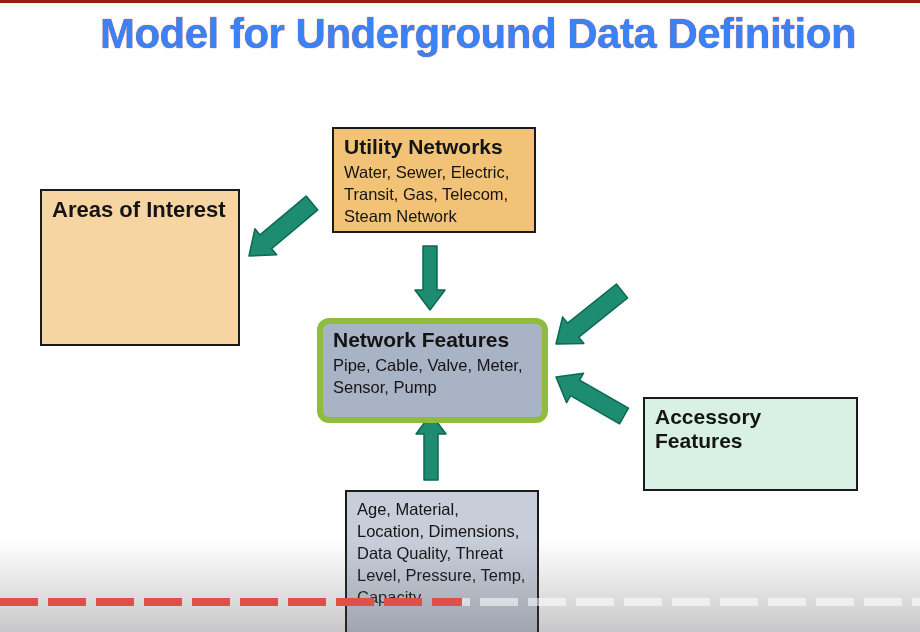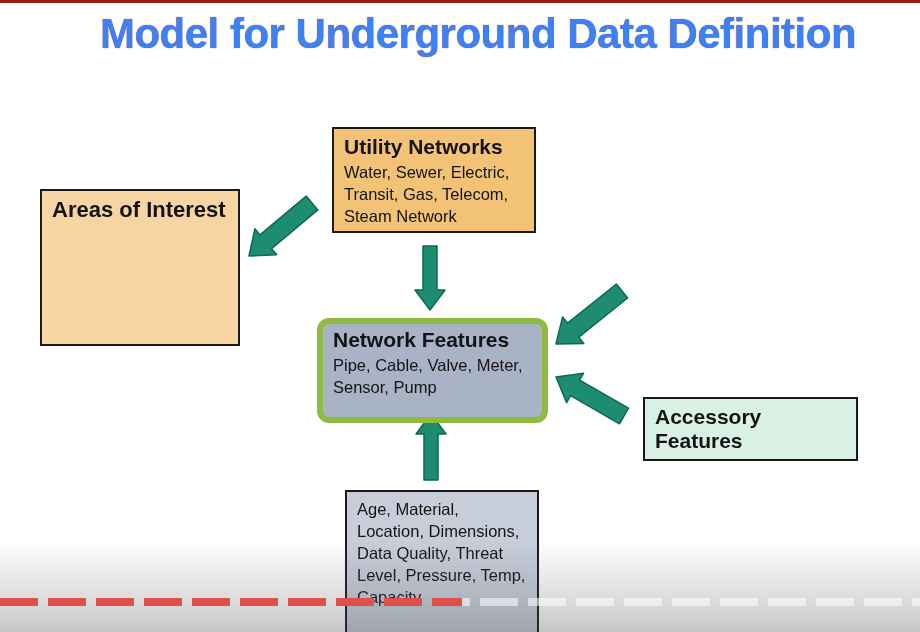--- a/index.html
+++ b/index.html
@@ -21,21 +21,21 @@
   }
   .node-heading{font-size:21px;font-weight:bold;margin-bottom:2px;}
   .node-body{font-size:16.5px;line-height:22px;white-space:pre-line;}
   .utility{left:332px;top:127px;width:204px;height:106px;background:#f2c377;}
   .areas{left:40px;top:189px;width:200px;height:157px;background:#f6d5a2;}
   .environment{left:643px;top:188px;width:216px;height:130px;background:#afd7e9;}
   .network{
     left:317px;top:318px;width:231px;height:105px;background:#a9b3c6;
     border:6px solid #8fbc3f;border-radius:12px;padding:4px 10px;
   }
-  .accessory{left:643px;top:397px;width:215px;height:64px;background:#d9f0e5;}
+  .accessory{left:643px;top:397px;width:215px;height:94px;background:#d9f0e5;}
   .attributes{left:345px;top:490px;width:194px;height:150px;background:#c7ceda;}
   .arrow-layer{position:absolute;left:0;top:0;pointer-events:none;}
   .arrow{stroke:#0a6a52;stroke-width:1.5;stroke-linejoin:round;}
   .bottom-shade{
     position:absolute;left:0;top:540px;width:920px;height:92px;pointer-events:none;
     background:linear-gradient(to bottom, rgba(90,90,95,0) 0%, rgba(90,90,95,0.18) 55%, rgba(70,70,75,0.30) 100%);
   }
   .progress-bar{position:absolute;left:0;top:598px;width:920px;height:8px;}
   .progress-track{
     position:absolute;left:0;top:0;width:920px;height:8px;

